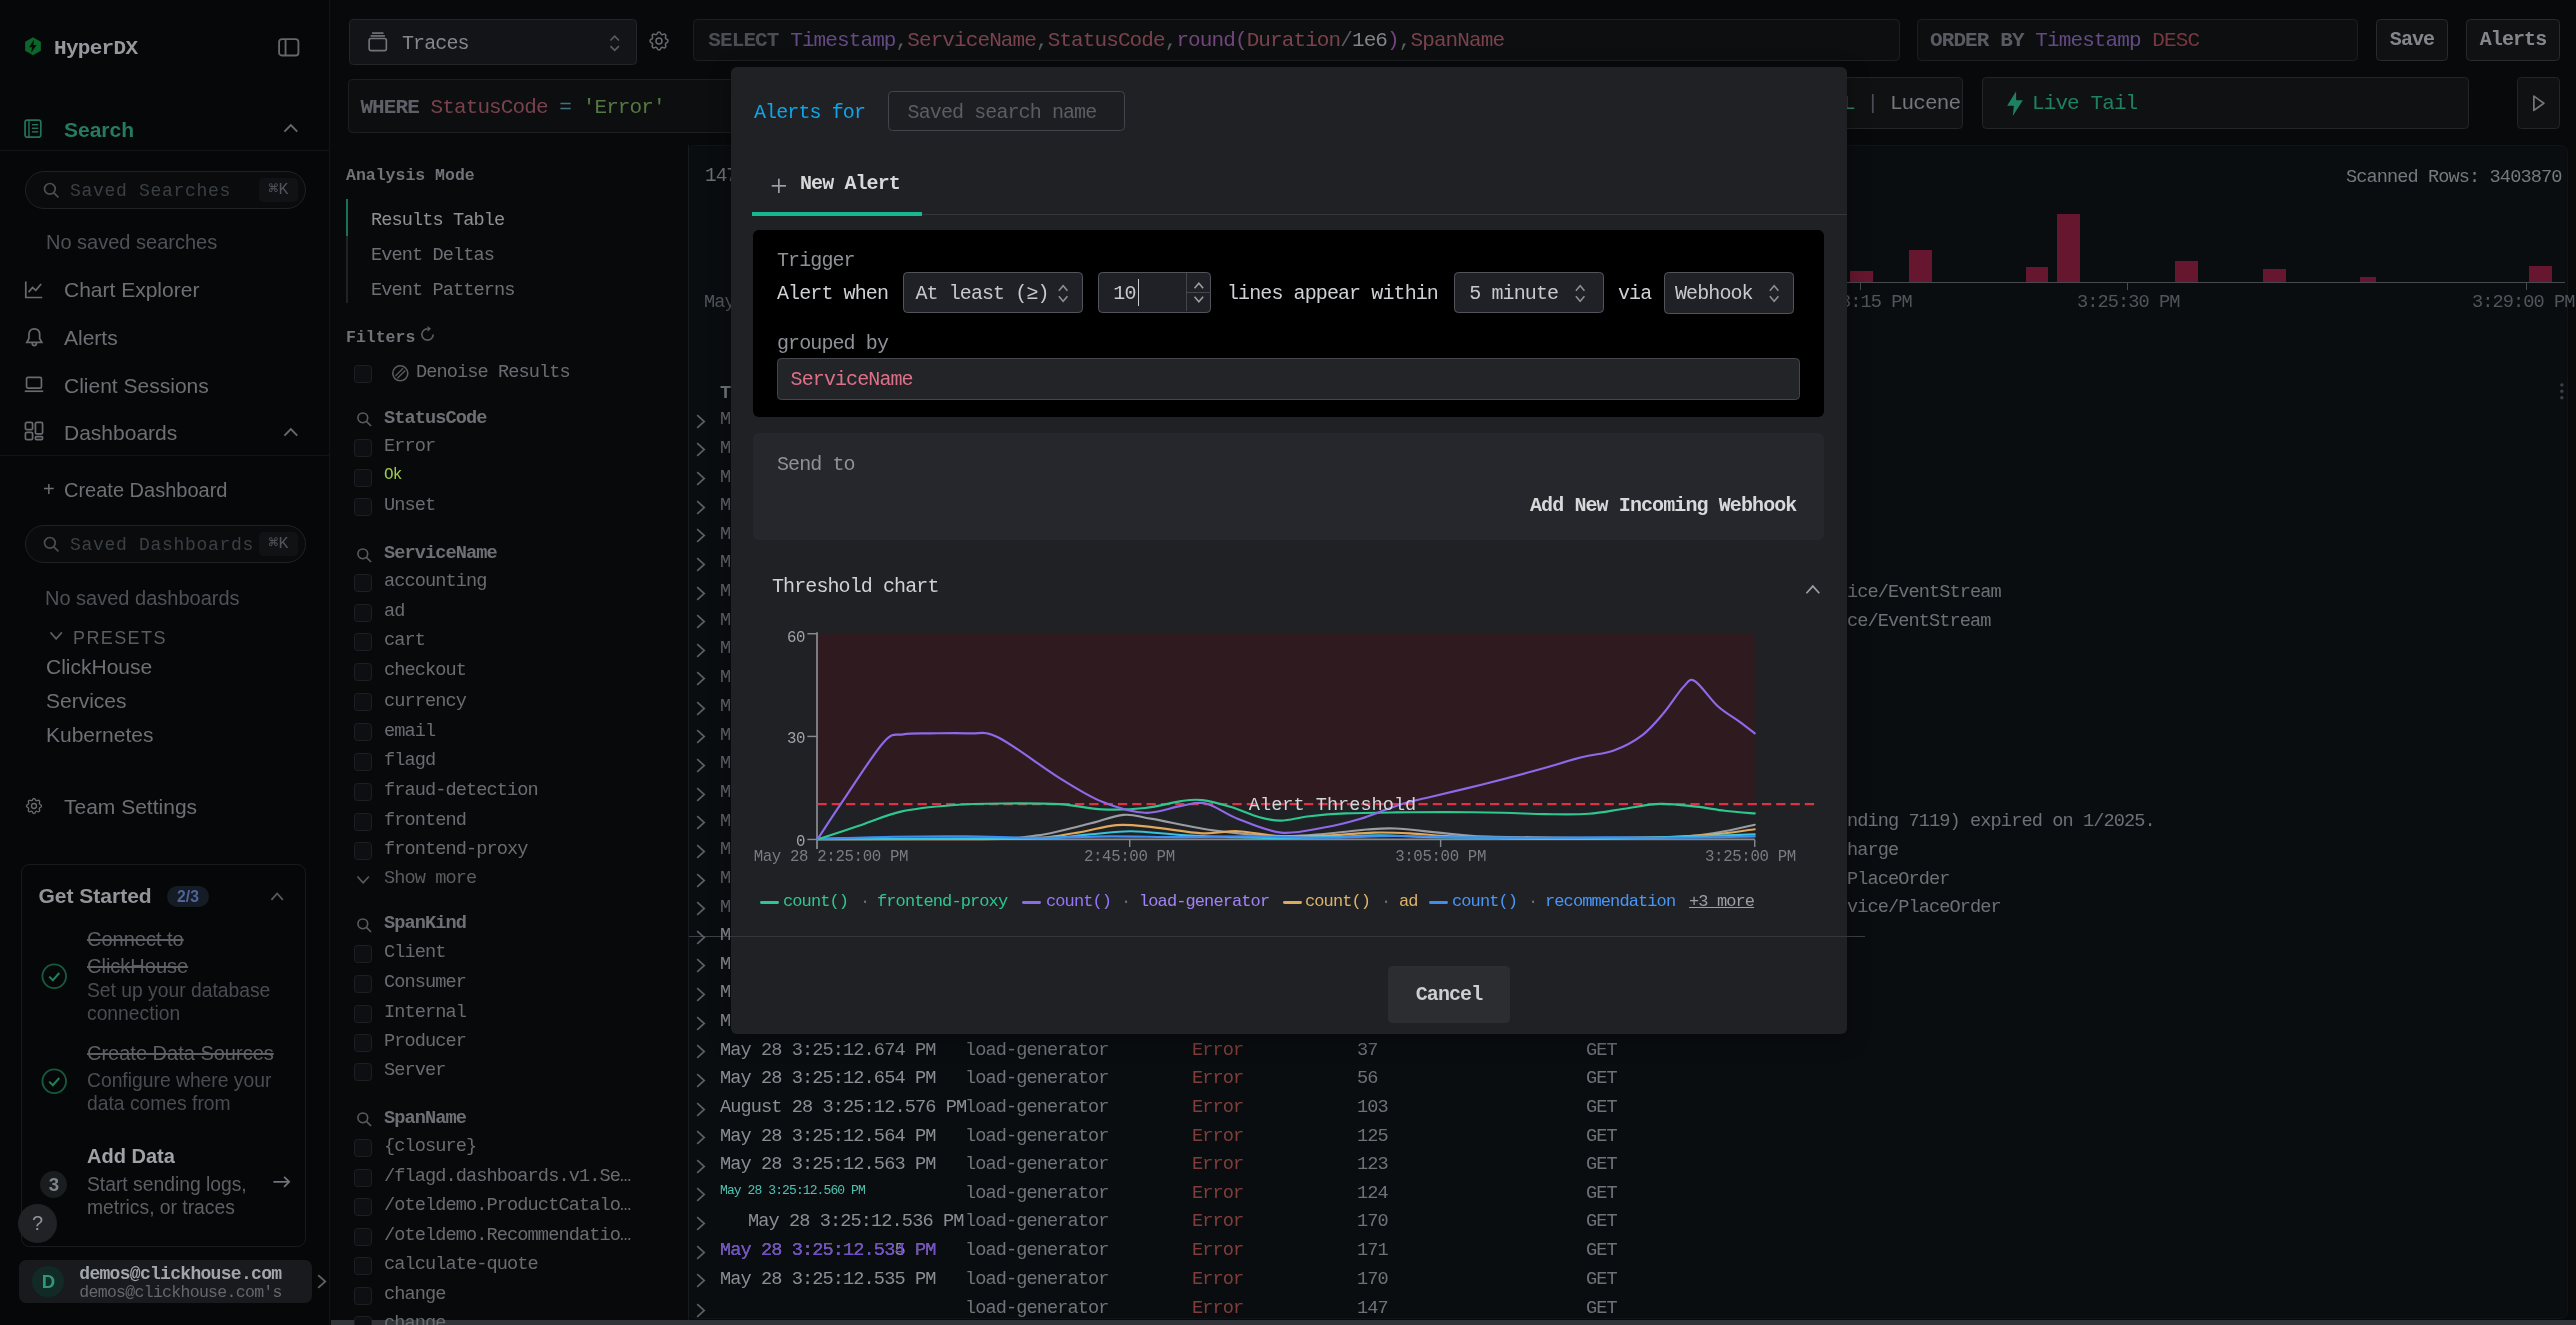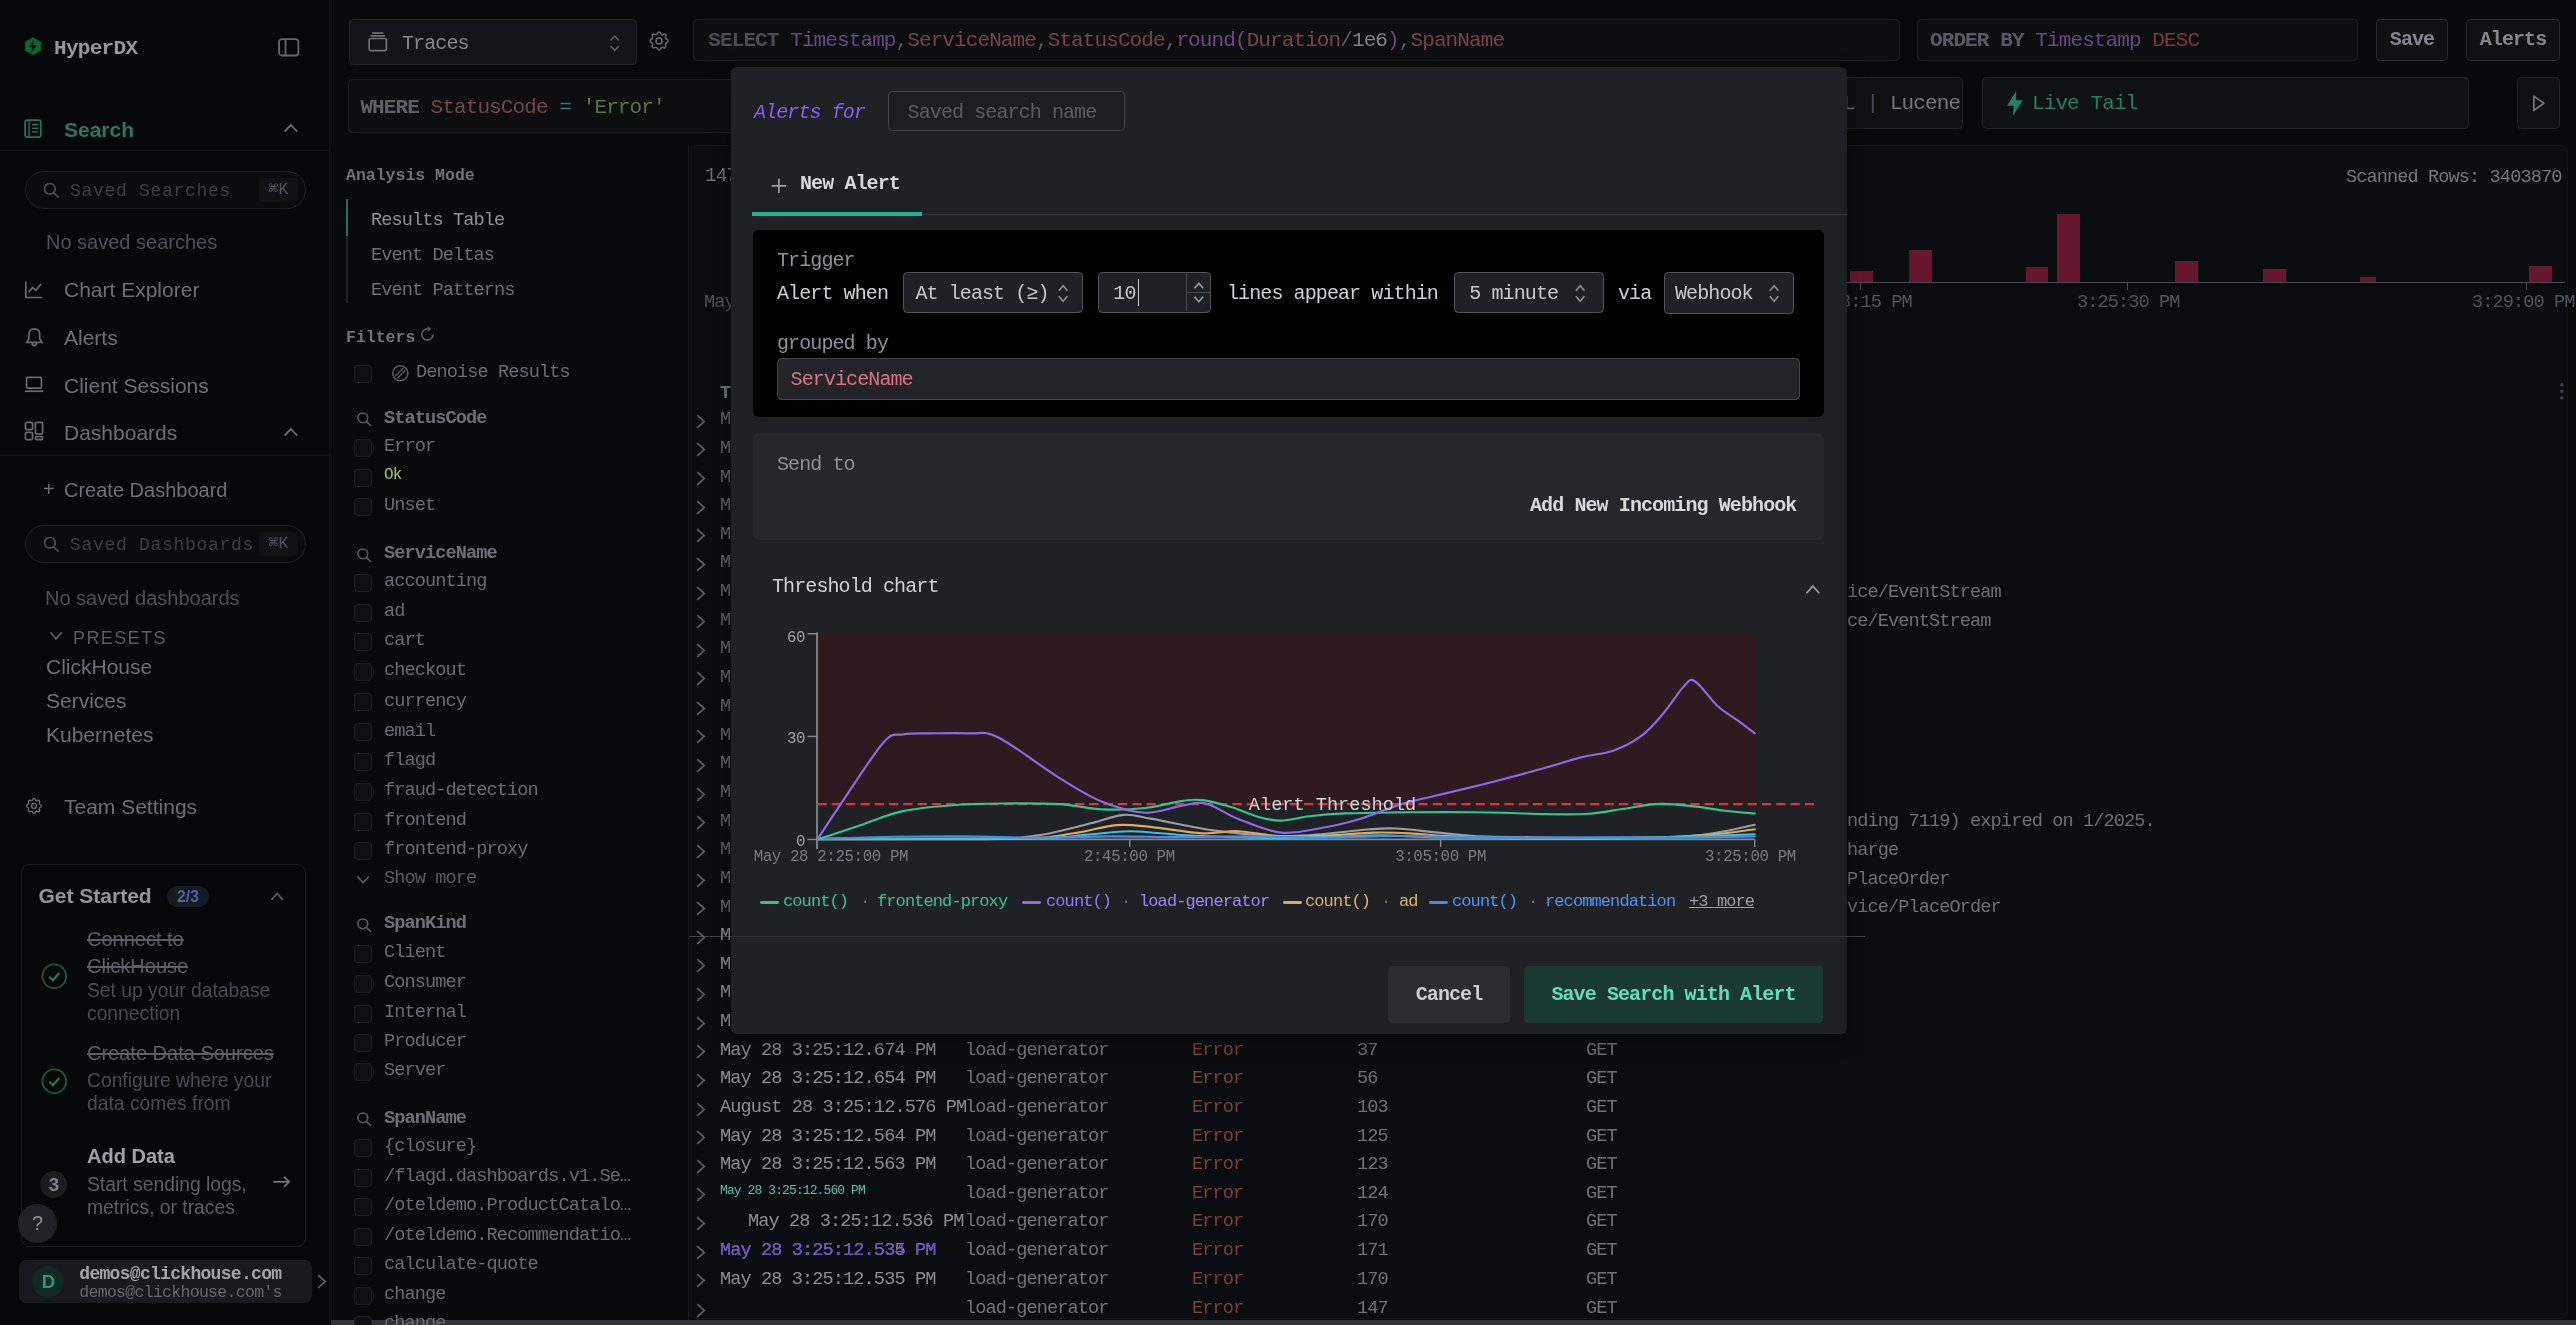--- a/index.html
+++ b/index.html
@@ -504,21 +504,21 @@
 
 <svg class="abs" style="left:2559px;top:382px;" width="5.7" height="18.6" viewBox="0 0 8 26">
     <circle cx="4" cy="4" r="2.4" fill="#4a4e54"></circle>
     <circle cx="4" cy="13" r="2.4" fill="#4a4e54"></circle>
     <circle cx="4" cy="22" r="2.4" fill="#4a4e54"></circle>
   </svg>
 
 <div class="abs" style="left:0;top:0;width:2576px;height:1325px;background:rgba(0,0,0,0.17);z-index:5;"></div>
 
 <div class="abs" style="left:731px;top:67px;width:1116px;height:967px;background:#202125;border-radius:5.7px;box-shadow:0 5.7px 21.5px rgba(0,0,0,0.35);z-index:10;">
-  <div class="abs mono" style="left:23px;top:34px;font-size:20px;letter-spacing:-0.9px;color:#8b5cf6;font-style:italic;">Alerts for</div>
+  <div class="abs mono" style="left:23px;top:34px;font-size:20px;letter-spacing:-0.9px;color:#0ea5e9;">Alerts for</div>
   <div class="abs" style="left:157px;top:24px;width:237px;height:40px;border:1.4px solid #42454b;border-radius:4.3px;background:#1d1e22;">
     <div class="abs mono" style="left:18.6px;top:8.6px;font-size:20px;letter-spacing:-0.9px;color:#5a5e64;">Saved search name</div>
   </div>
   <svg class="abs" style="left:40px;top:111px;" width="15.7" height="15.7" viewBox="0 0 22 22">
       <line x1="11" y1="1" x2="11" y2="21" stroke="#9ba0a6" stroke-width="2.4"></line>
       <line x1="1" y1="11" x2="21" y2="11" stroke="#9ba0a6" stroke-width="2.4"></line>
     </svg>
   <div class="abs mono" style="left:69px;top:105px;font-size:20px;letter-spacing:-0.9px;font-weight:bold;color:#d6d8da;">New Alert</div>
   <div class="abs" style="left:21px;top:147px;width:1095px;height:1.4px;background:#33363b;"></div>
   <div class="abs" style="left:21px;top:145px;width:170px;height:3.6px;background:#17b890;"></div>
@@ -613,15 +613,14 @@
   <div class="abs mono" style="left:650px;top:825px;font-size:17px;letter-spacing:-0.9px;color:#6b7076;">·</div>
   <div class="abs mono" style="left:668px;top:825px;font-size:17px;letter-spacing:-0.9px;color:#dcb36a;">ad</div>
   <div class="abs" style="left:698px;top:834px;width:18.6px;height:2.5px;background:#3f8df2;border-radius:1.4px;"></div>
   <div class="abs mono" style="left:721px;top:825px;font-size:17px;letter-spacing:-0.9px;color:#4896f8;">count()</div>
   <div class="abs mono" style="left:797px;top:825px;font-size:17px;letter-spacing:-0.9px;color:#6b7076;">·</div>
   <div class="abs mono" style="left:814px;top:825px;font-size:17px;letter-spacing:-0.9px;color:#4896f8;">recommendation</div>
   <div class="abs mono" style="left:958px;top:825px;font-size:17px;letter-spacing:-0.9px;color:#9b9ea3;text-decoration:underline;">+3 more</div>
 
   <div class="abs" style="left:0;top:869px;width:1116px;height:1.4px;background:#33363b;"></div>
   <div class="abs mono ct" style="left:657px;top:899px;width:122px;height:57px;background:#2b2d31;border-radius:4.3px;color:#ccced1;font-size:20px;letter-spacing:-0.9px;font-weight:bold;justify-content:center;">Cancel</div>
-  <div class="abs mono ct" style="left:793px;top:899px;width:299px;height:57px;background:#1a3a31;border-radius:4.3px;color:#5fe0b4;font-size:20px;letter-spacing:-0.9px;font-weight:bold;justify-content:center;">Save Search with Alert</div>
 </div>
 
 
 </body></html>

